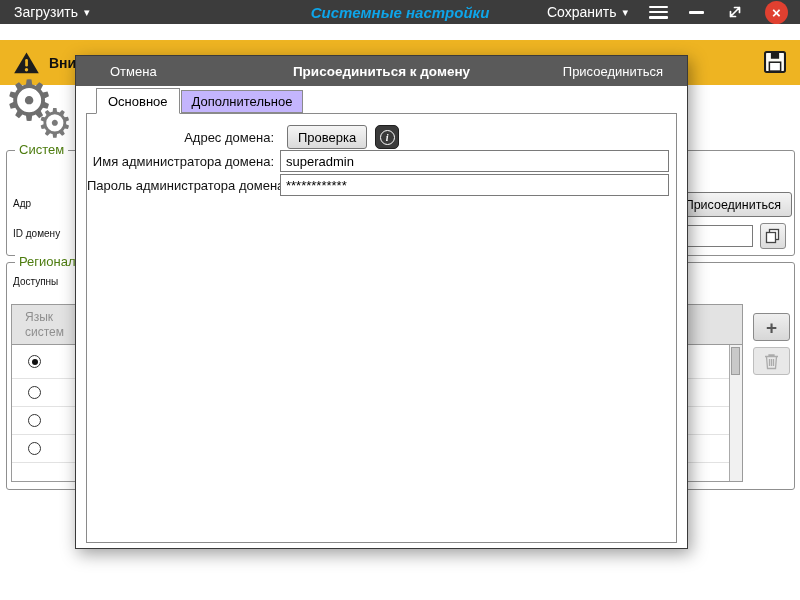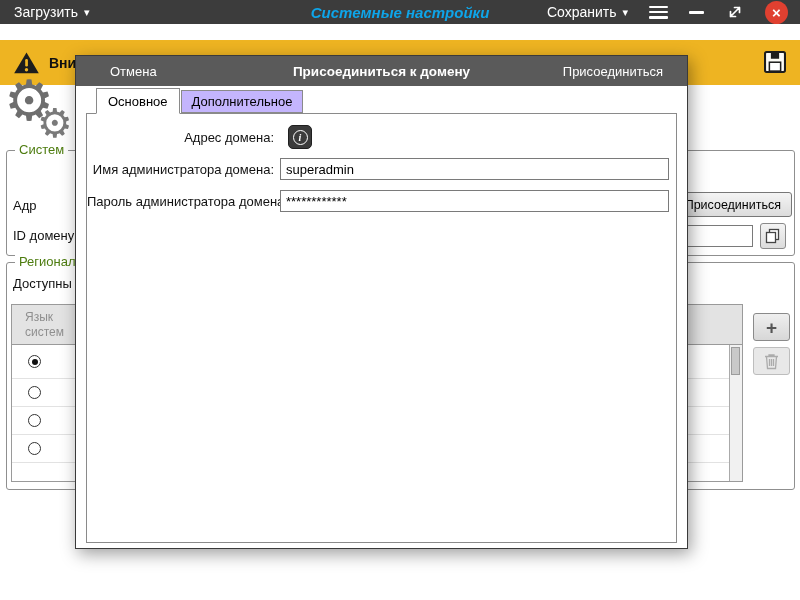--- a/index.html
+++ b/index.html
@@ -27,21 +27,21 @@
 
   
   .page{position:absolute;left:0;top:85px;width:800px;height:515px;background:#fff;}
   .gears{position:absolute;left:4px;top:-2px;width:80px;height:70px;}
   .gear-big{position:absolute;left:0;top:-10px;font-size:56px;line-height:1;color:#6e6e6e;}
   .gear-small{position:absolute;left:33px;top:20px;font-size:40px;line-height:1;color:#7a7a7a;}
   .fieldset{position:absolute;border:1px solid #8f8f8f;border-radius:3px;}
   .fs1{left:6px;top:65px;width:789px;height:106px;}
   .fs2{left:6px;top:177px;width:789px;height:228px;}
   .legend{position:absolute;top:-9px;left:8px;background:#fff;padding:0 4px;font-size:13px;color:#4d7c0f;white-space:nowrap;}
-  .frag{position:absolute;left:6px;font-size:13px;color:#111;white-space:nowrap;}
+  .frag{position:absolute;left:6px;font-size:10px;color:#111;white-space:nowrap;}
   .adr{top:47px;}
   .wsid{top:77px;}
   .avail{top:13px;}
   .join-btn{position:absolute;right:2px;top:41px;height:25px;padding:0 10px;font-size:12.5px;background:linear-gradient(#f4f4f4,#dcdcdc);border:1px solid #777;border-radius:3px;cursor:pointer;font-family:inherit;white-space:nowrap;}
   .ws-input{position:absolute;right:41px;top:74px;width:180px;height:22px;background:#fff;border:1px solid #7a7a7a;}
   .copy-btn{position:absolute;right:8px;top:72px;width:26px;height:26px;background:linear-gradient(#f4f4f4,#dcdcdc);border:1px solid #8a8a8a;border-radius:3px;display:flex;align-items:center;justify-content:center;cursor:pointer;}
   .lang-table{position:absolute;left:4px;top:41px;width:732px;height:178px;border:1px solid #9a9a9a;background:#fff;}
   .thead{height:40px;background:#e3e3e3;border-bottom:1px solid #9a9a9a;color:#8f8f8f;font-size:12px;padding:5px 0 0 13px;}
   .thead span{display:block;width:60px;line-height:1.25;}
   .tbody{position:absolute;left:0;top:40px;right:13px;bottom:0;overflow:hidden;}
@@ -56,21 +56,21 @@
   .del-btn{top:84px;background:#e8e8e8;border:1px solid #bdbdbd;}
 
   
   .dialog{position:absolute;left:75px;top:55px;width:613px;height:494px;background:#fff;border:1px solid #3a3a3a;box-shadow:3px 5px 16px rgba(0,0,0,.38);z-index:5;}
   .dlg-titlebar{position:relative;height:30px;background:#5a5a5a;display:flex;align-items:center;justify-content:space-between;padding:0 24px 0 34px;}
   .dlg-hbtn{color:#fff;font-size:13px;cursor:pointer;white-space:nowrap;}
   .dlg-title{position:absolute;left:50%;transform:translateX(-50%);color:#fff;font-size:13.5px;font-weight:bold;white-space:nowrap;}
   .tabs{position:relative;height:27px;display:flex;align-items:flex-end;padding-left:20px;z-index:2;}
   .tab{font-size:13px;padding:3px 10px;background:#c4b5fd;border:1px solid #8a8a8a;margin-right:1px;cursor:pointer;white-space:nowrap;}
   .tab.active{background:#fff;border-bottom:1px solid #fff;margin-bottom:-1px;padding:5px 11px 4px;position:relative;z-index:3;}
-  .dlg-content{position:relative;margin:0 10px;height:430px;border:1px solid #8a8a8a;background:#fff;padding-top:12px;display:flex;flex-direction:column;gap:10px;z-index:1;}
+  .dlg-content{position:relative;margin:0 10px;height:430px;border:1px solid #8a8a8a;background:#fff;padding-top:12px;display:flex;flex-direction:column;gap:2px;z-index:1;}
   .frow{display:flex;align-items:center;height:22px;}
   .frow label{width:193px;text-align:right;padding-right:6px;font-size:13px;color:#111;white-space:nowrap;}
   .inwrap{position:relative;width:283px;height:22px;}
   .inwrap input{width:100%;height:22px;border:1px solid #7a7a7a;font-size:13px;padding:0 26px 0 5px;font-family:inherit;background:#fff;outline:none;}
   .plug{position:absolute;right:3px;top:2px;pointer-events:none;}
   .txt-input{height:22px;border:1px solid #7a7a7a;font-size:13px;padding:0 5px;font-family:inherit;background:#fff;outline:none;}
   .w2{width:389px;}
   .check-btn{margin-left:7px;height:24px;padding:0 10px;font-size:13px;background:linear-gradient(#f5f5f5,#dadada);border:1px solid #767676;border-radius:3px;cursor:pointer;font-family:inherit;white-space:nowrap;}
   .info-btn{margin-left:8px;width:24px;height:24px;background:#3b3b3b;border:1px solid #1f1f1f;border-radius:5px;display:flex;align-items:center;justify-content:center;cursor:pointer;}
   .i-ring{width:15px;height:15px;border:1.5px solid #fff;border-radius:50%;color:#fff;font-size:10px;font-style:italic;font-weight:bold;display:flex;align-items:center;justify-content:center;font-family:"Liberation Serif","DejaVu Serif",serif;}
@@ -192,20 +192,21 @@
     </div>
 
     <div class="tabs">
       <div class="tab active">Основное</div>
       <div class="tab">Дополнительное</div>
     </div>
 
     <div class="dlg-content">
       <div class="frow">
         <label>Адрес домена:</label>
+        <button class="check-btn">Проверка</button>
         <button class="info-btn">
           <span class="i-ring">i</span>
         </button>
       </div>
 
       <div class="frow">
         <label>Имя администратора домена:</label>
         <input type="text" class="txt-input w2" value="superadmin" style="">
       </div>
 

